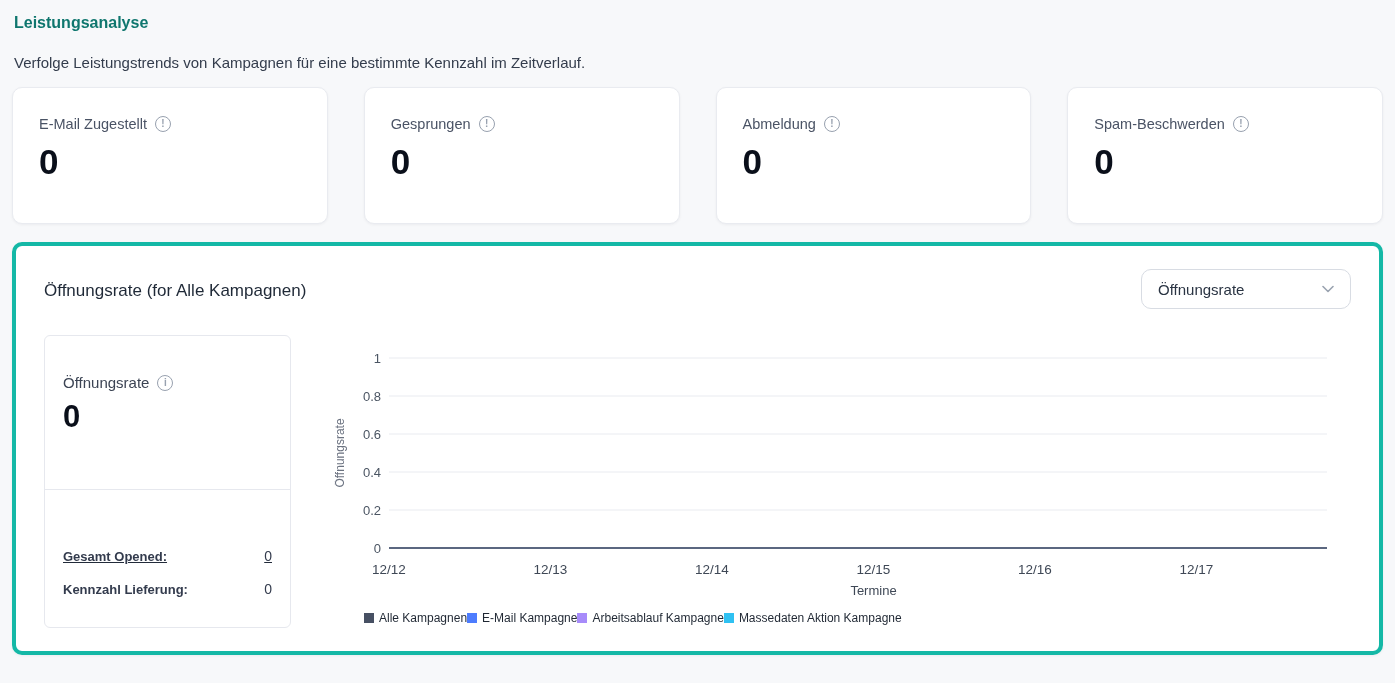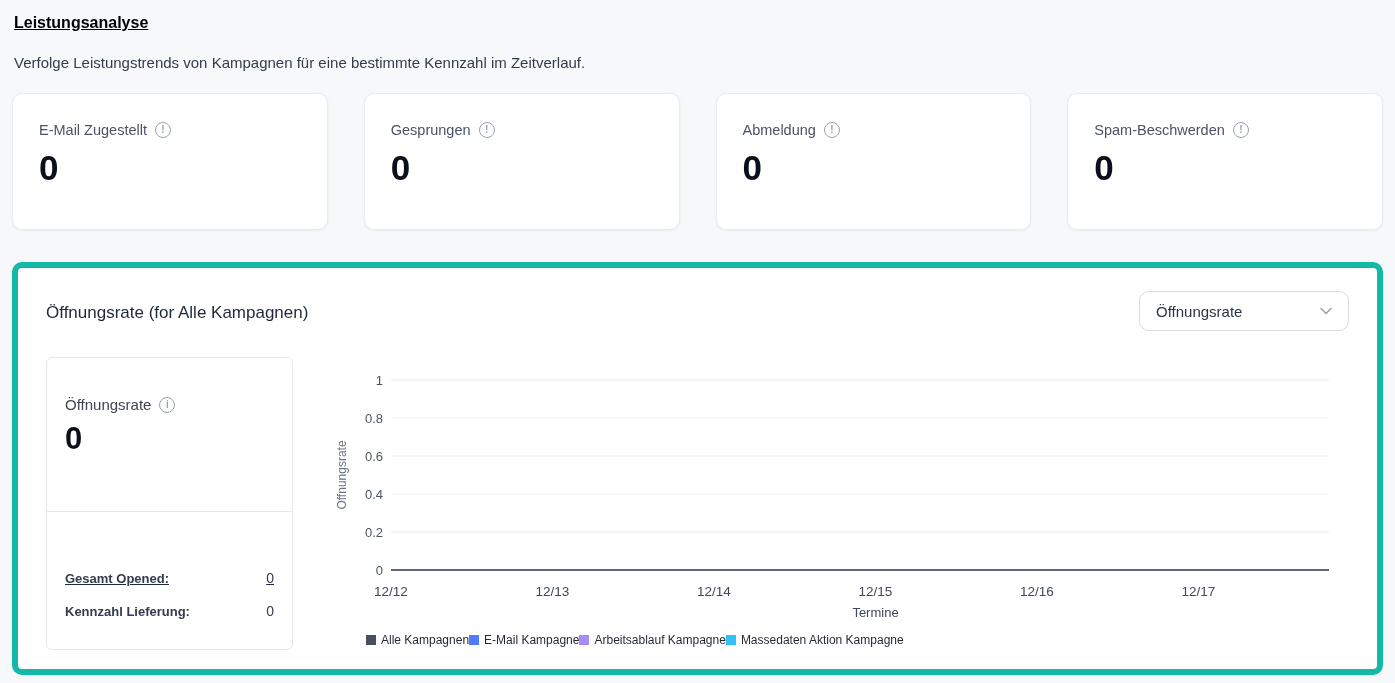--- a/index.html
+++ b/index.html
@@ -5,42 +5,42 @@
   * { margin:0; padding:0; box-sizing:border-box; }
   html,body { width:1395px; height:683px; overflow:hidden; }
   body {
     font-family:"Liberation Sans", sans-serif;
     background:#f7f8fa;
     color:#222b3a;
   }
   .page { padding:14px 12px 0 12px; position:relative; }
 
   
-  .page-title { font-size:16px; font-weight:700; color:#000000; padding-left:2px;text-decoration:underline; }
+  .page-title { font-size:16px; font-weight:700; color:#0f766e; padding-left:2px; }
   .page-subtitle { font-size:15px; color:#333c4c; margin-top:22px; padding-left:2px; }
 
   
-  .stat-row { display:flex; gap:36px; margin-top:22px; }
+  .stat-row { display:flex; gap:36px; margin-top:16px; }
   .stat-card {
     flex:1; background:#ffffff; border:1px solid #e9ebf0; border-radius:10px;
     height:137px; padding:28px 26px; box-shadow:0 1px 3px rgba(20,24,40,.05);
   }
   .stat-head { display:flex; align-items:center; gap:8px; }
   .stat-label { font-size:14.5px; color:#4a5365; }
   .info-circle {
     width:16px; height:16px; border:1.4px solid #98a1af; border-radius:50%;
     display:inline-flex; align-items:center; justify-content:center;
     font-size:10px; font-weight:700; color:#98a1af; line-height:1; flex:0 0 auto;
   }
   .stat-value { font-size:35px; font-weight:700; color:#0a0f1a; margin-top:10px; letter-spacing:.5px; }
 
   
   .chart-card {
-    background:#ffffff; border:6px solid #14b8a6; border-radius:10px;
-    margin-top:32px; height:413px; box-shadow:0 1px 3px rgba(20,24,40,.05);
+    background:#ffffff; border:4px solid #14b8a6; border-radius:10px;
+    margin-top:18px; height:413px; box-shadow:0 1px 3px rgba(20,24,40,.05);
     padding:26px 28px 0 28px;
   }
   .chart-header { display:flex; align-items:center; justify-content:space-between; }
   .chart-title { font-size:17px; font-weight:500; color:#1f2937; }
   .metric-dropdown {
     width:210px; height:40px; border:1px solid #d8dce3; border-radius:10px;
     display:flex; align-items:center; justify-content:space-between;
     padding:0 16px; cursor:pointer; background:#fff; margin-top:-3px;
   }
   .metric-dropdown-value { font-size:15px; color:#2a3443; }

